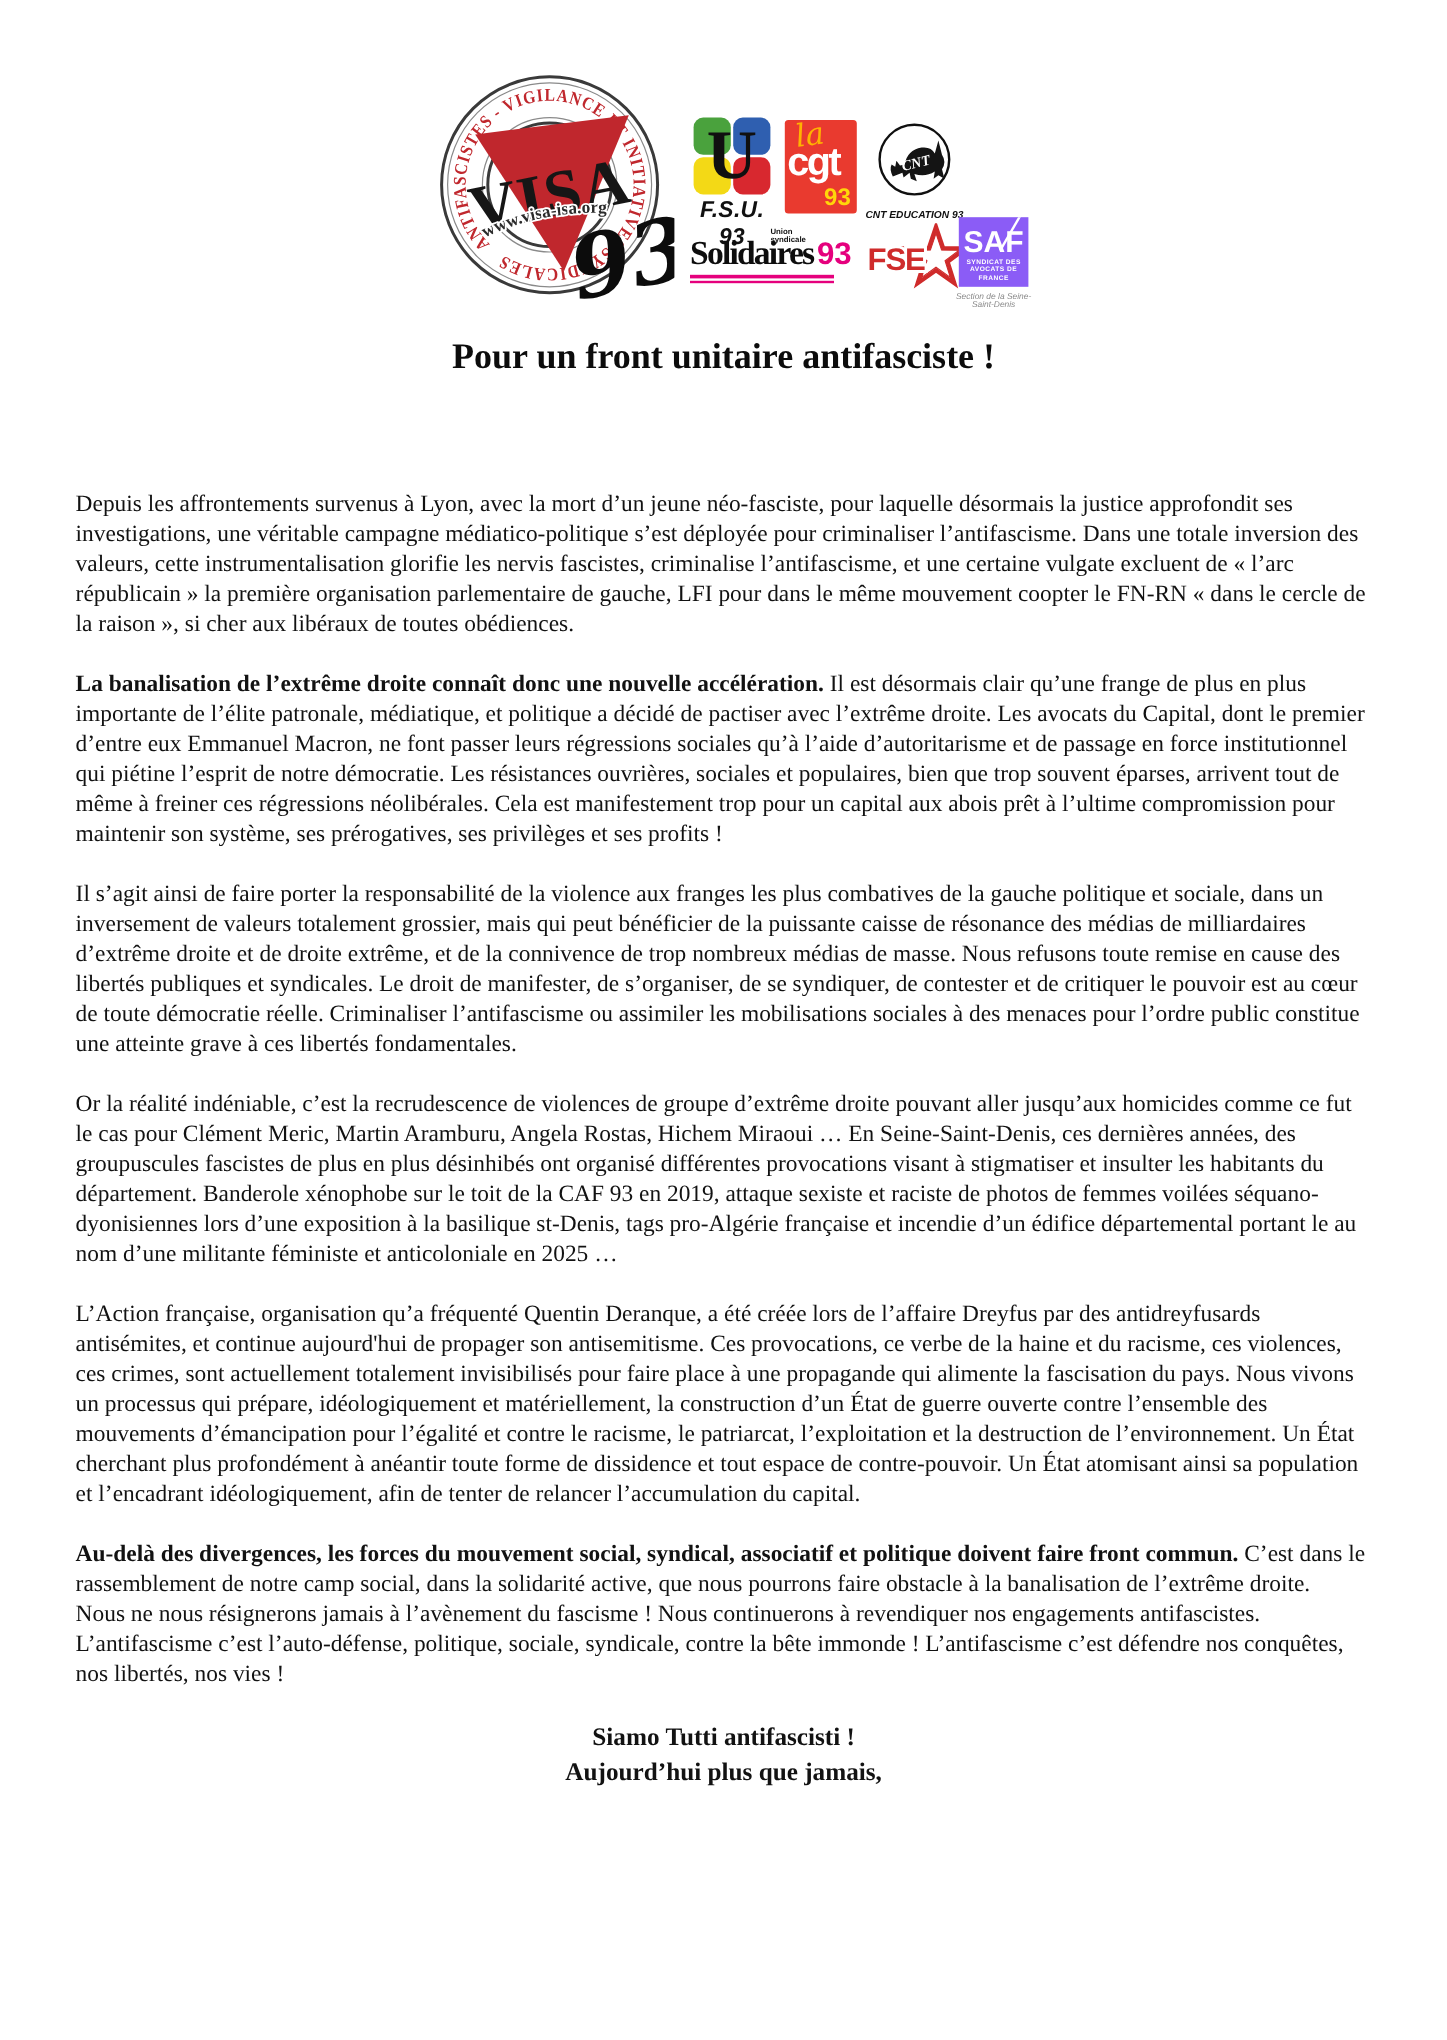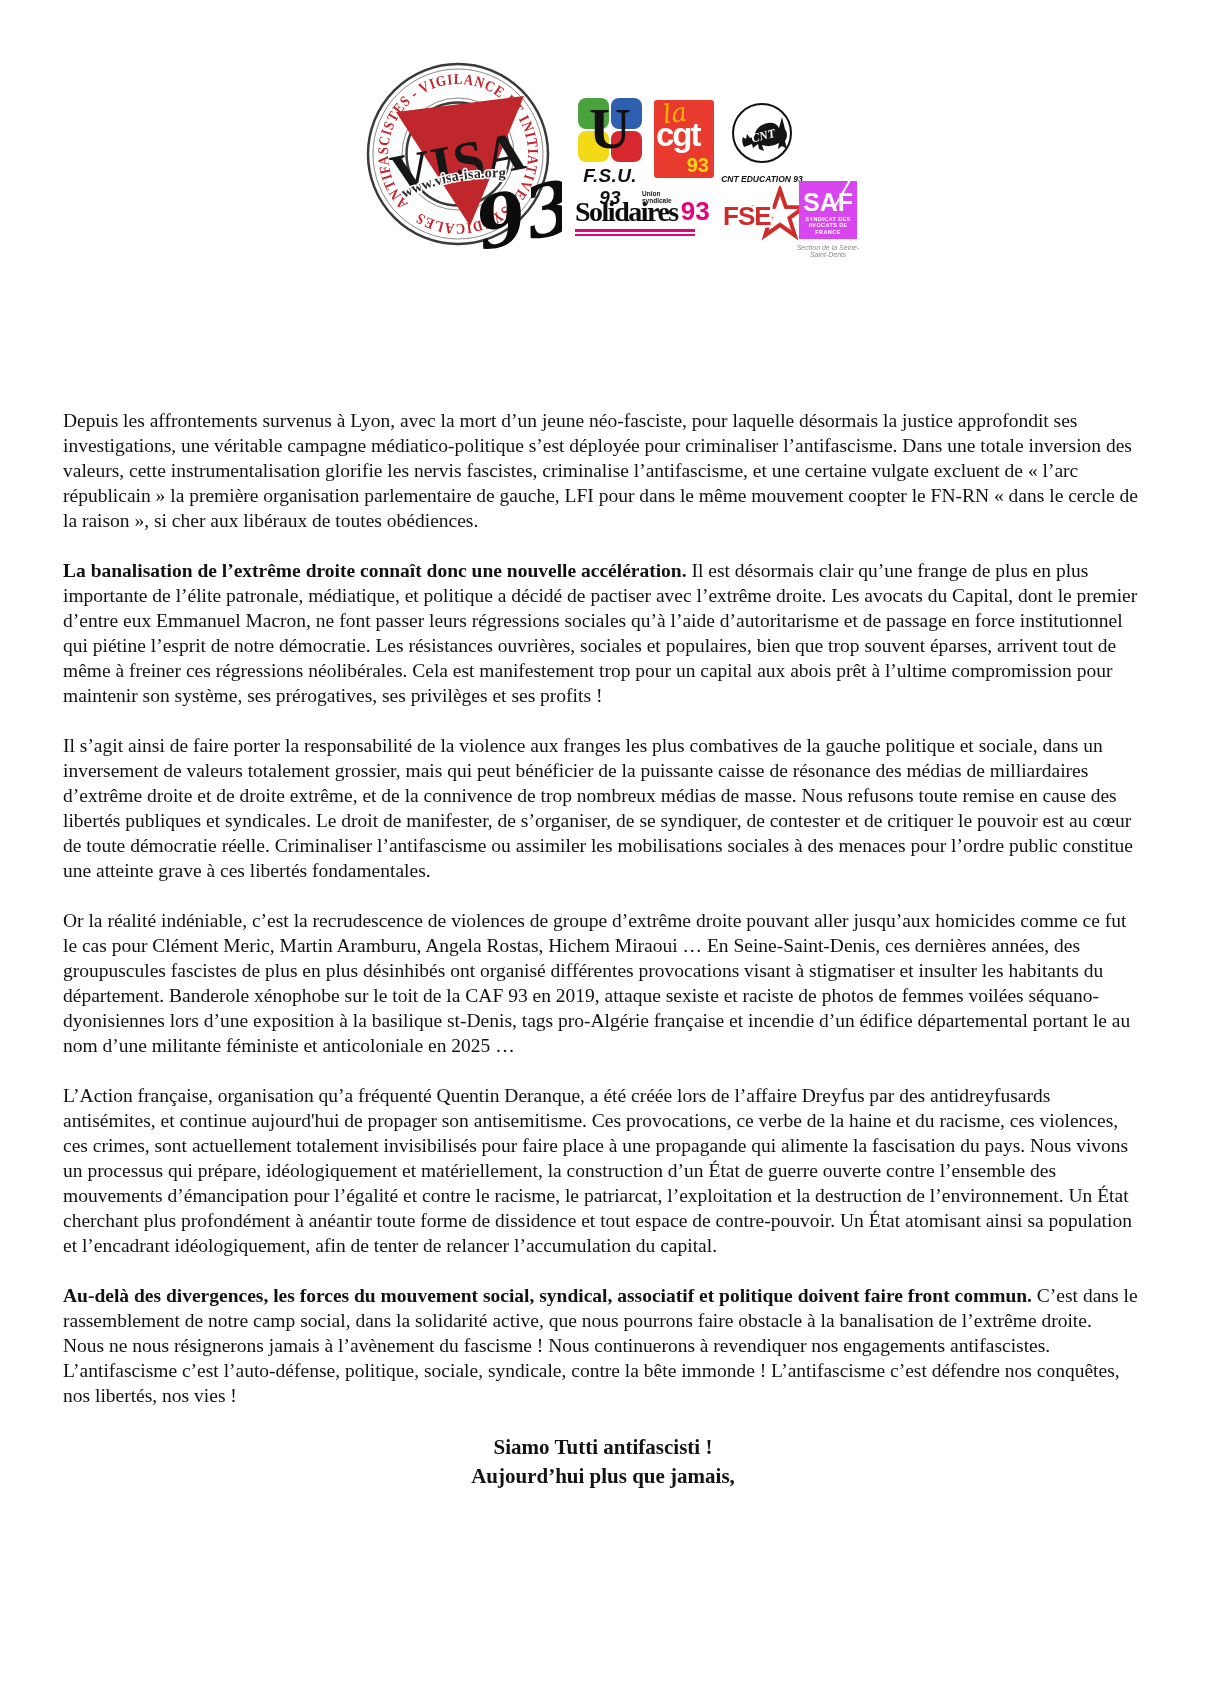--- a/index.html
+++ b/index.html
@@ -41,21 +41,21 @@
   .sol-row{display:flex;align-items:center;}
   .sol-name{font-family:"Liberation Serif",serif;font-weight:bold;font-size:28px;
             letter-spacing:-1.5px;line-height:30px;color:#0d0d0d;}
   .sol-93{color:#e5007d;font-family:"Liberation Sans",sans-serif;font-weight:bold;font-size:26px;margin-left:3px;}
   .sol-rule1{height:3px;background:#e5007d;margin-top:2px;}
   .sol-rule2{height:2px;background:#e5007d;margin-top:2px;}
 
   .fse-svg{position:absolute;left:718px;top:186px;width:96px;height:58px;}
 
   .saf{position:absolute;left:789px;top:181px;width:78px;text-align:center;}
-  .saf-box{width:58px;height:58px;background:#d946ef;margin:0 auto;position:relative;overflow:hidden;}
+  .saf-box{width:58px;height:58px;background:#8b5cf6;margin:0 auto;position:relative;overflow:hidden;}
   .saf-slash{position:absolute;top:-4px;right:14px;width:2px;height:34px;background:#fff;transform:rotate(30deg);}
   .saf-name{margin-top:7px;color:#fff;font-family:"Liberation Sans",sans-serif;font-weight:bold;font-size:25px;}
   .saf-sub{position:absolute;bottom:4px;left:0;right:0;color:#fff;font-family:"Liberation Sans",sans-serif;
            font-size:5.5px;line-height:6.5px;font-weight:bold;letter-spacing:.4px;white-space:pre-line;}
   .saf-caption{margin-top:5px;font-family:"Liberation Sans",sans-serif;font-size:7px;
                color:#8b8b8b;font-style:italic;}
 
   
   .title{position:absolute;top:278px;left:0;width:100%;margin:0;text-align:center;
          font-size:30px;line-height:40px;font-weight:bold;color:#0c0c0c;}
@@ -143,20 +143,21 @@
         <div class="saf-slash"></div>
         <div class="saf-name">SAF</div>
         <div class="saf-sub">SYNDICAT DES
 AVOCATS DE FRANCE</div>
       </div>
       <div class="saf-caption">Section de la Seine-Saint-Denis</div>
     </div>
   </header>
 
   <h1 class="title">
+    <span class="tline">Pour un front unitaire antifasciste !</span>
   </h1>
 
   <main class="content">
     <p>Depuis les affrontements survenus à Lyon, avec la mort  d’un jeune néo-fasciste, pour laquelle désormais la justice approfondit ses investigations, une véritable campagne médiatico-politique s’est déployée pour criminaliser l’antifascisme. Dans une totale inversion des valeurs, cette instrumentalisation glorifie les nervis fascistes, criminalise l’antifascisme, et une certaine vulgate excluent de « l’arc républicain » la première organisation parlementaire de gauche, LFI pour dans le même mouvement coopter le FN-RN « dans le cercle de la raison », si cher aux libéraux de toutes obédiences.</p>
 
     <p><strong>La banalisation de l’extrême droite connaît donc une nouvelle accélération.</strong> <span>Il est désormais clair qu’une frange de plus en plus importante de l’élite patronale, médiatique, et politique a décidé de pactiser avec l’extrême droite. Les avocats du Capital, dont le premier d’entre eux Emmanuel Macron, ne font passer leurs régressions sociales qu’à l’aide d’autoritarisme et de passage en force institutionnel qui piétine l’esprit de notre démocratie. Les résistances ouvrières, sociales et populaires, bien que trop souvent éparses, arrivent tout de même à freiner ces régressions néolibérales. Cela est manifestement trop pour un capital aux abois prêt à l’ultime compromission pour maintenir son système, ses prérogatives, ses privilèges et ses profits !</span></p>
 
     <p>Il s’agit ainsi de faire porter la responsabilité de la violence aux franges les plus combatives de la gauche politique et sociale, dans un inversement de valeurs totalement grossier, mais qui peut bénéficier de la puissante caisse de résonance des médias de milliardaires d’extrême droite et de droite extrême, et de la connivence de trop nombreux médias de masse. Nous refusons toute remise en cause des libertés publiques et syndicales. Le droit de manifester, de s’organiser, de se syndiquer, de contester et de critiquer le pouvoir est au cœur de toute démocratie réelle. Criminaliser l’antifascisme ou assimiler les mobilisations sociales à des menaces pour l’ordre public constitue une atteinte grave à ces libertés fondamentales.</p>
 
     <p>Or la réalité indéniable, c’est la recrudescence de violences de groupe d’extrême droite pouvant aller jusqu’aux homicides comme ce fut le cas pour Clément Meric, Martin Aramburu, Angela Rostas, Hichem Miraoui … En Seine-Saint-Denis, ces dernières années, des groupuscules fascistes de plus en plus désinhibés ont organisé différentes provocations visant à stigmatiser et insulter les habitants du département. Banderole xénophobe sur le toit de la CAF 93 en 2019, attaque sexiste et raciste de photos de femmes voilées séquano-dyonisiennes lors d’une exposition à la basilique st-Denis, tags pro-Algérie française et incendie d’un édifice départemental portant le au nom d’une militante féministe et anticoloniale en 2025 …</p>

